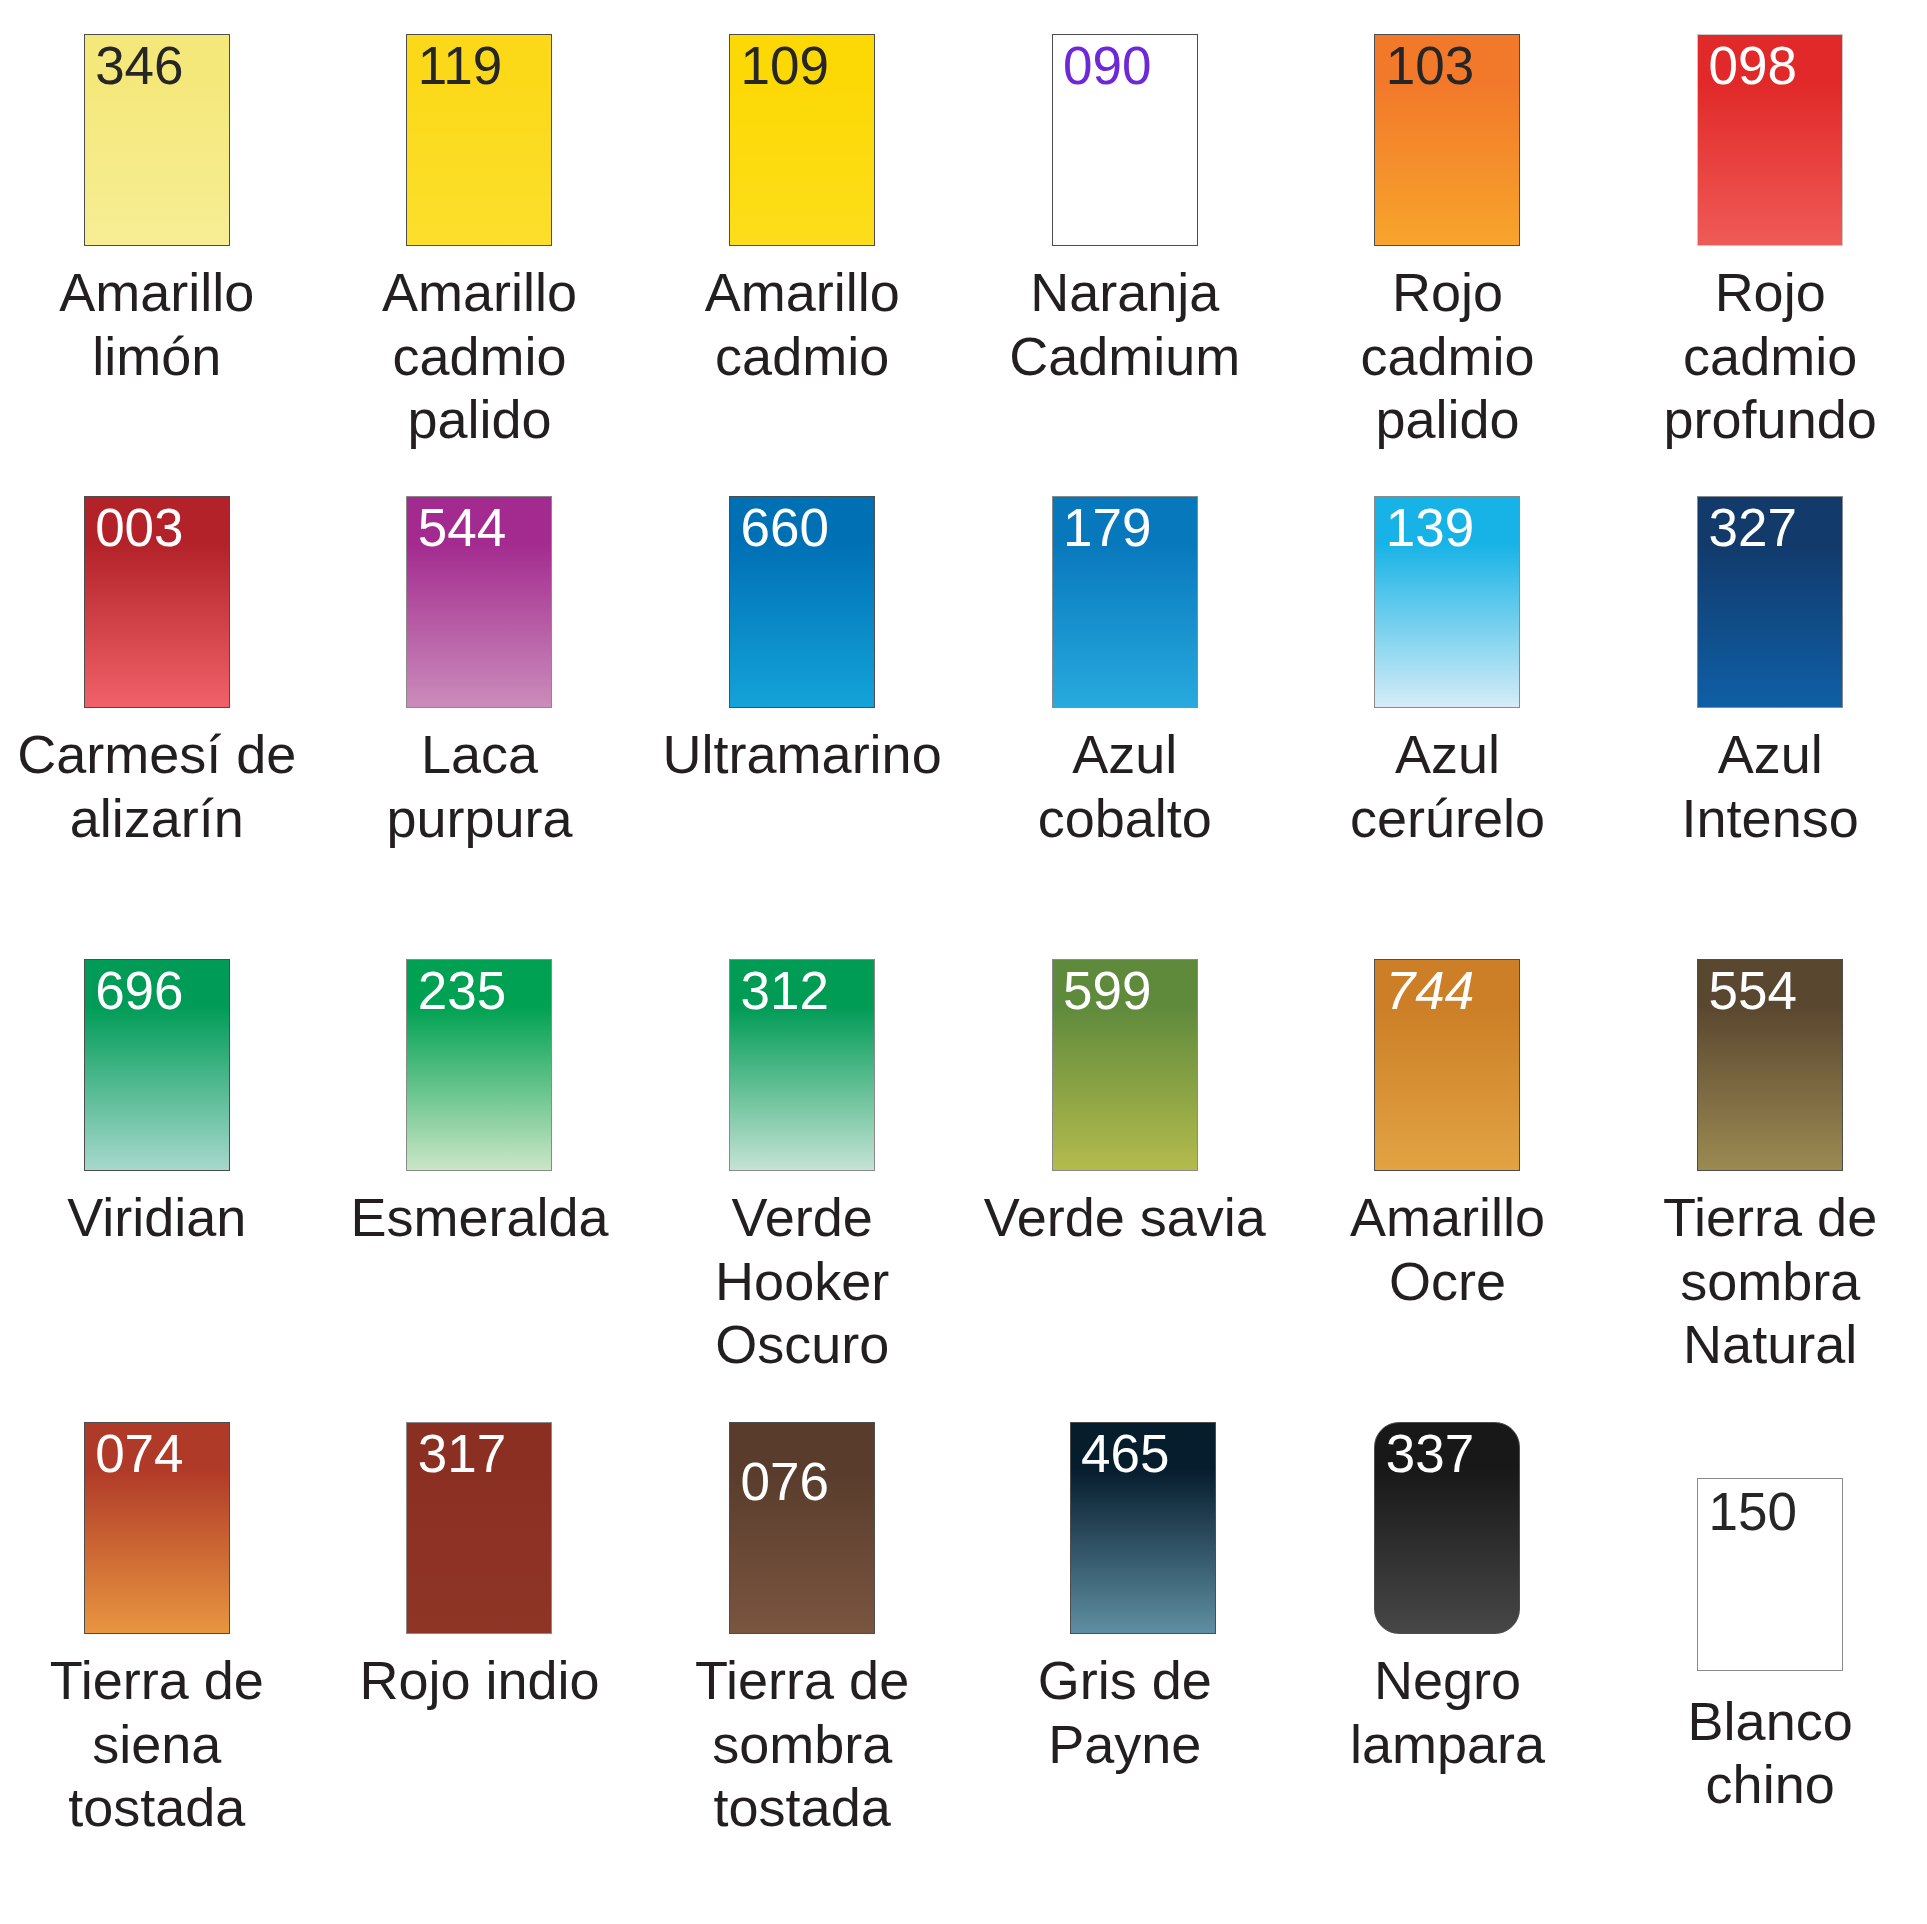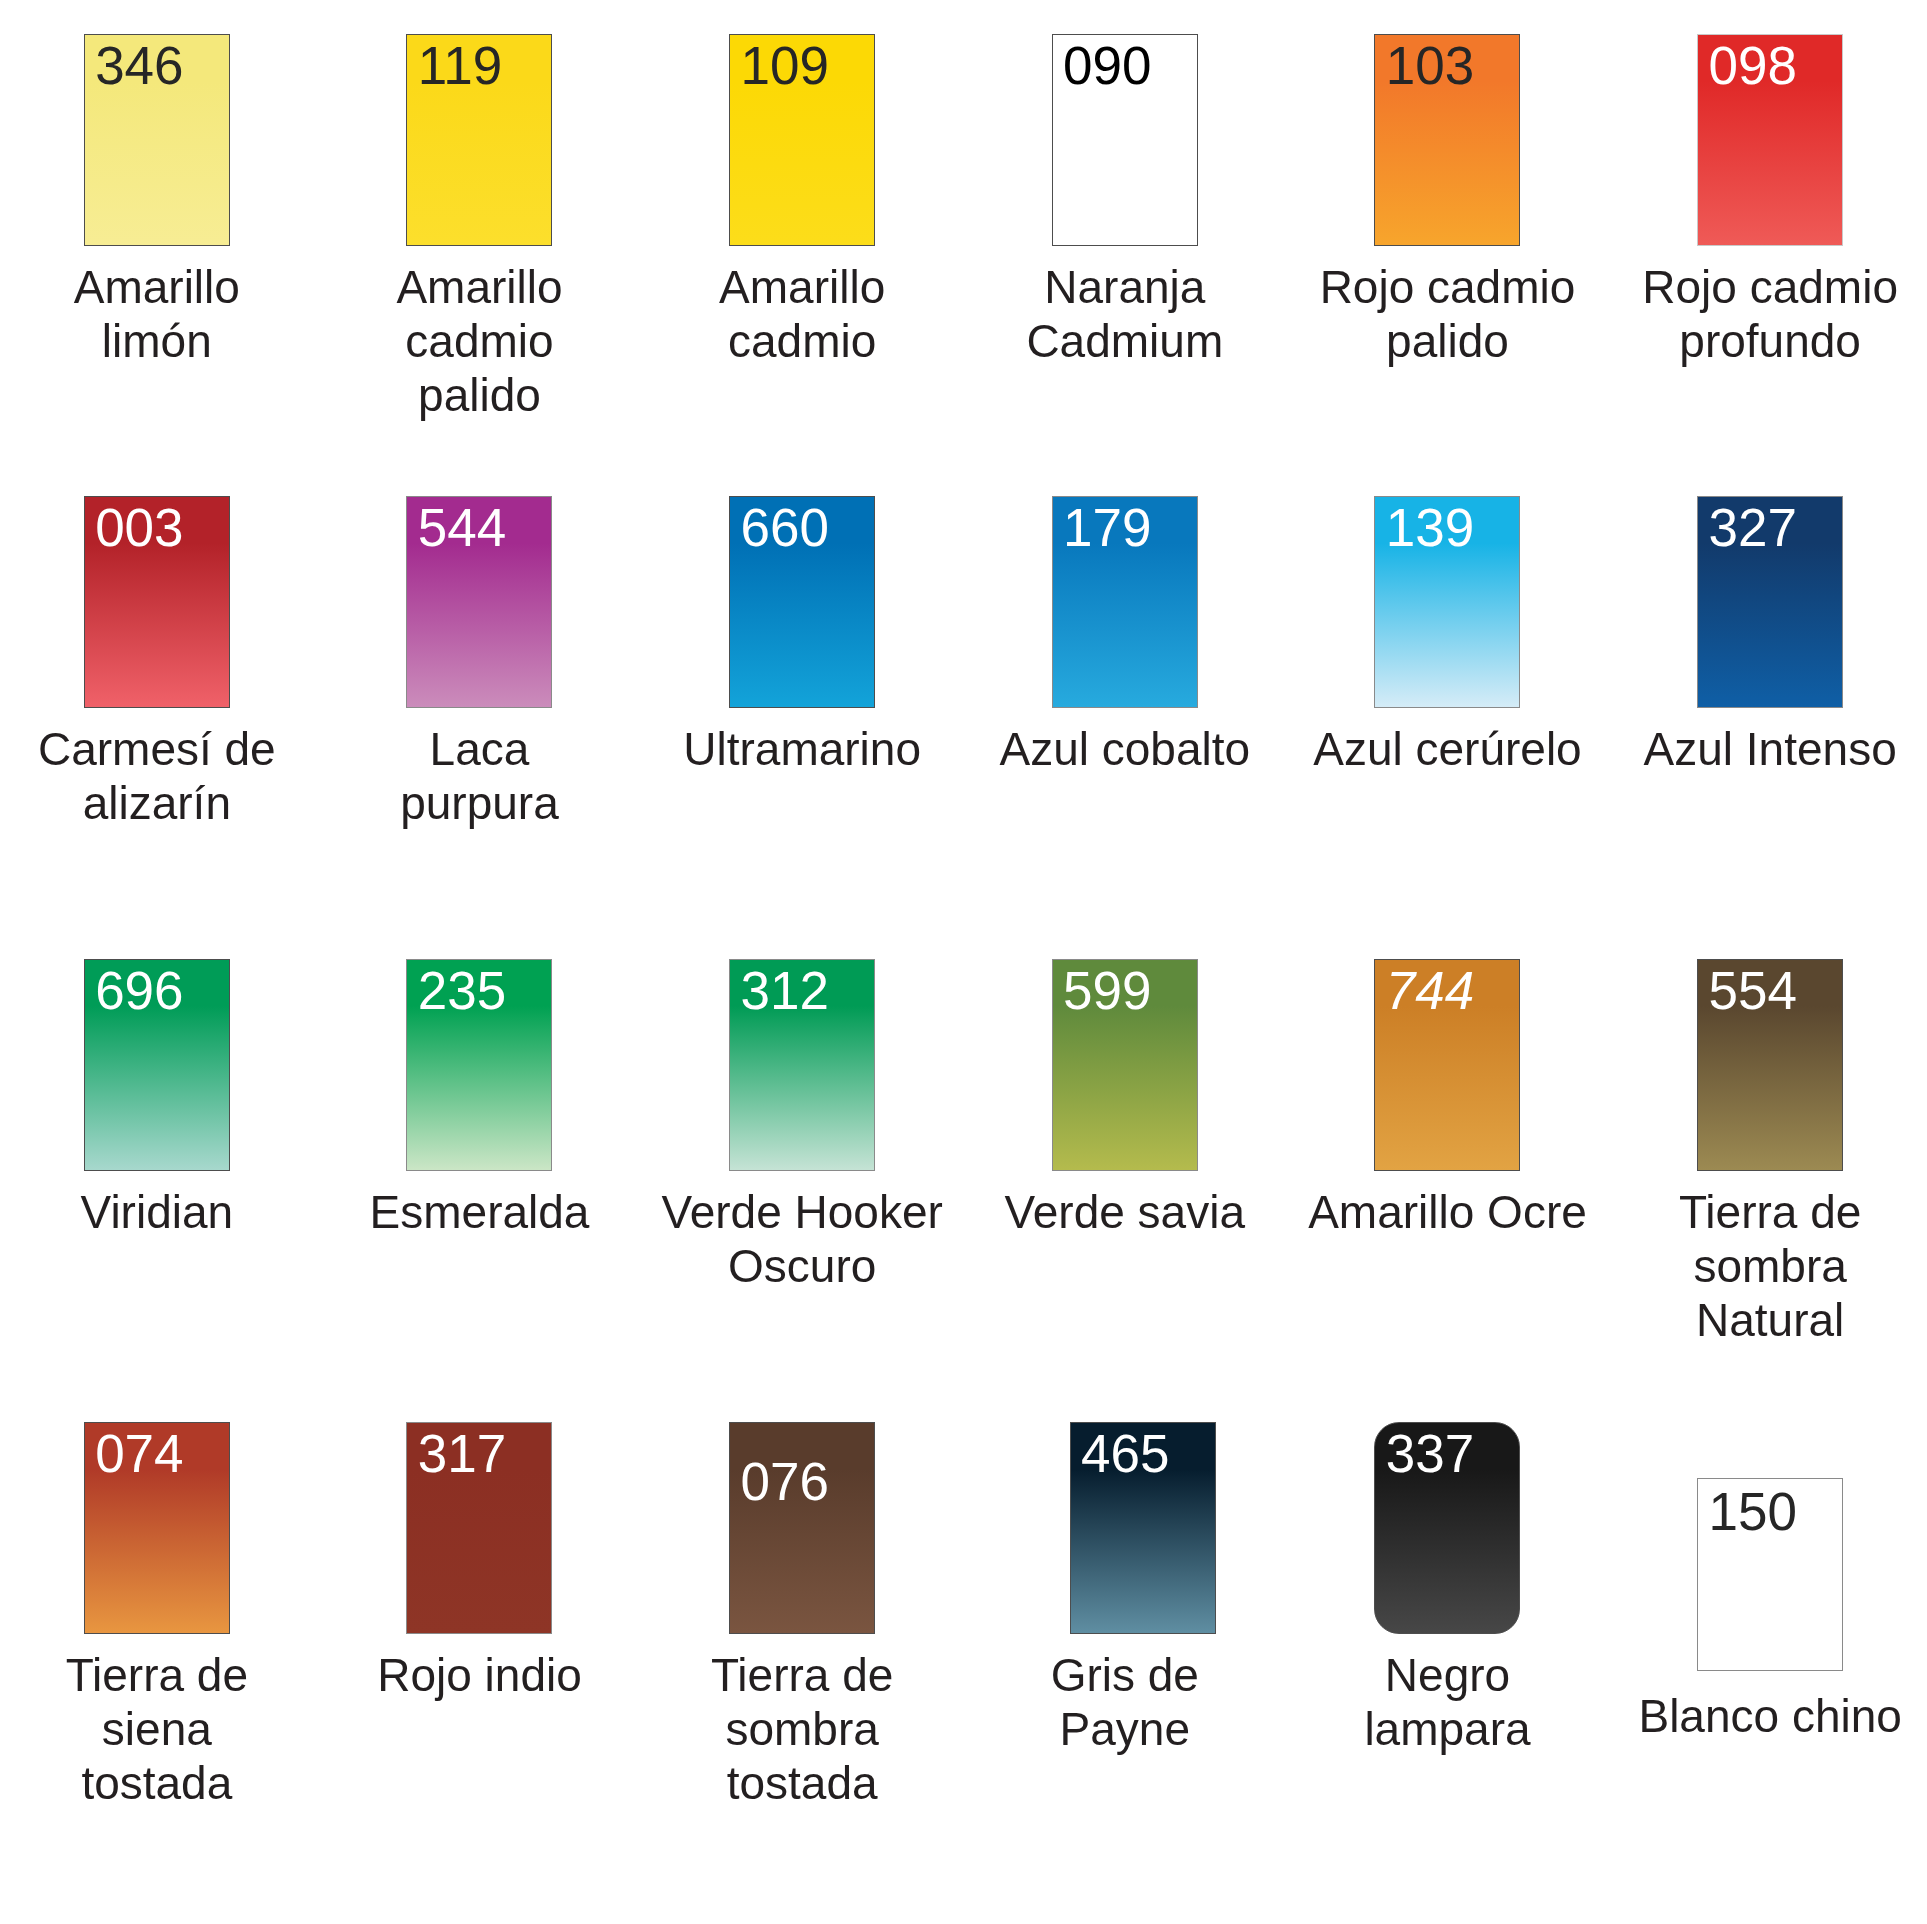--- a/index.html
+++ b/index.html
@@ -70,21 +70,21 @@
     white-space: nowrap;
     z-index: 2;
   }
   .chip-code.dark { color: #262626; }
   .chip-code.light { color: #ffffff; }
 
   .swatch-label {
     margin-top: 15.4px;
     width: 291px;
     text-align: center;
-    font-size: 46px;
+    font-size: 54px;
     line-height: 1.17;
     color: #231f20;
     font-family: "Liberation Sans", sans-serif;
     font-stretch: condensed;
     white-space: pre-line;
   }
 
   
   .swatch-cell.offset-white {
     padding-top: 90px;
@@ -121,21 +121,21 @@
       </div>
       <div class="swatch-cell">
         <div class="chip" style="background: linear-gradient(rgb(252, 217, 5) 0%, rgb(252, 217, 5) 22%, rgb(252, 221, 26) 100%); border-color: rgb(77, 77, 77);">
           <div class="chip-code dark" style="color: rgb(38, 38, 38);">109</div>
         </div>
         <div class="swatch-label">Amarillo
 cadmio</div>
       </div>
       <div class="swatch-cell">
         <div class="chip" style="border-color: rgb(77, 77, 77);">
-          <div class="chip-code dark" style="color: #000000;">090</div>
+          <div class="chip-code dark" style="color: #6d28d9;">090</div>
         </div>
         <div class="swatch-label">Naranja
 Cadmium</div>
       </div>
       <div class="swatch-cell">
         <div class="chip" style="background: linear-gradient(rgb(242, 120, 42) 0%, rgb(242, 120, 42) 22%, rgb(247, 165, 44) 100%); border-color: rgb(77, 77, 77);">
           <div class="chip-code dark" style="color: rgb(38, 38, 38);">103</div>
         </div>
         <div class="swatch-label">Rojo cadmio
 palido</div>

